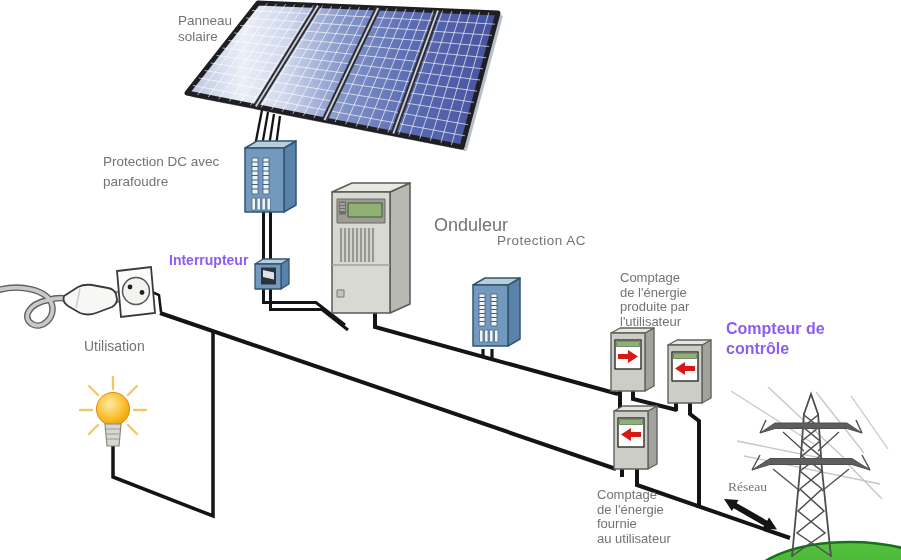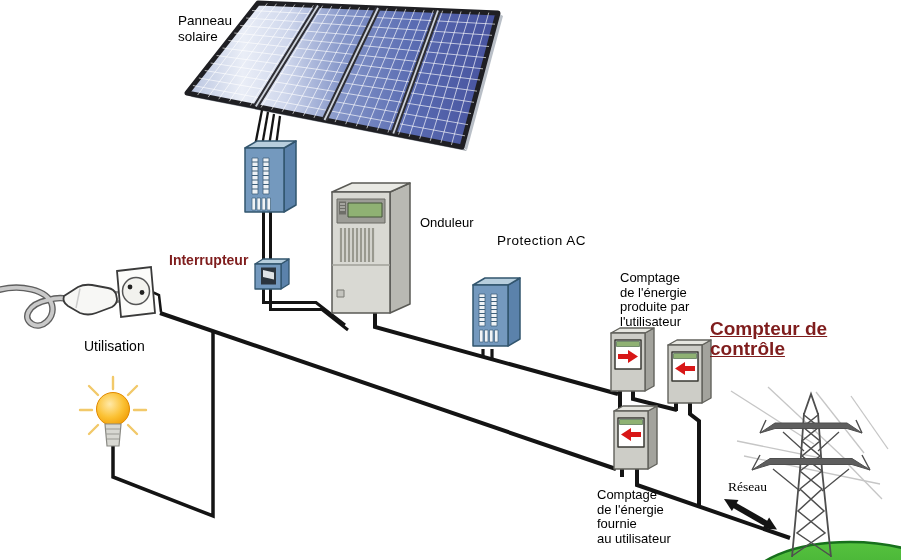--- a/index.html
+++ b/index.html
@@ -1,20 +1,20 @@
 <!DOCTYPE html>
 <html><head>
 <meta charset="utf-8">
 <style>
   html,body{margin:0;padding:0;background:#ffffff;}
   #stage{position:relative;width:901px;height:560px;background:#ffffff;overflow:hidden;
          font-family:"Liberation Sans","DejaVu Sans",sans-serif;}
   #stage svg{position:absolute;left:0;top:0;}
-  .lbl{position:absolute;white-space:pre-line;color:#000000;line-height:1.18;}
-  .lbl.gray{color:#7f1d1d;font-weight:bold;}
+  .lbl{position:absolute;white-space:pre-line;color:#737373;line-height:1.18;}
+  .lbl.gray{color:#8b5cf6;font-weight:bold;}
 </style>
 </head>
 <body>
 
 <div id="stage">
 
 <svg id="diagram-svg" width="901" height="560" viewBox="0 0 901 560">
   <defs>
     <linearGradient id="panelgrad" gradientUnits="userSpaceOnUse" x1="187" y1="60" x2="498" y2="72">
       <stop offset="0" stop-color="#b6c2de"></stop>
@@ -254,28 +254,30 @@
 
   <g fill="#141414">
     <line x1="734" y1="505" x2="767" y2="524" stroke="#141414" stroke-width="6"></line>
     <polygon points="724,499 731.9,511.1 738.5,499.9"></polygon>
     <polygon points="777,529.5 762.5,528.6 769.1,517.4"></polygon>
   </g>
 </svg>
 
 <div class="lbl" style="left:178px;top:13px;font-size:13.5px;">Panneau
 solaire</div>
+<div class="lbl" style="left:103px;top:152px;font-size:13.5px;line-height:20px;">Protection DC avec
+parafoudre</div>
 <div class="lbl gray" style="left:169px;top:252px;font-size:14px;">Interrupteur</div>
-<div class="lbl" style="left:420px;top:215px;font-size:13px;">Onduleur</div>
+<div class="lbl" style="left:434px;top:215px;font-size:18px;">Onduleur</div>
 <div class="lbl" style="left:497px;top:233px;font-size:13.5px;letter-spacing:0.5px;">Protection AC</div>
 <div class="lbl" style="left:620px;top:271px;font-size:13px;line-height:14.7px;">Comptage
 de l'énergie
 produite par
 l'utilisateur</div>
-<div class="lbl gray" style="left:710px;top:319px;font-size:19px;line-height:20px;text-decoration:underline;">Compteur de
+<div class="lbl gray" style="left:726px;top:319px;font-size:16px;line-height:20px;">Compteur de
 contrôle</div>
 <div class="lbl" style="left:597px;top:488px;font-size:13px;line-height:14.7px;">Comptage
 de l'énergie
 fournie
 au utilisateur</div>
 <div class="lbl" style="left:728px;top:479px;font-size:13.5px;font-family:Liberation Serif, serif;">Réseau</div>
 <div class="lbl" style="left:84px;top:338px;font-size:14px;">Utilisation</div>
 
 </div>
 

